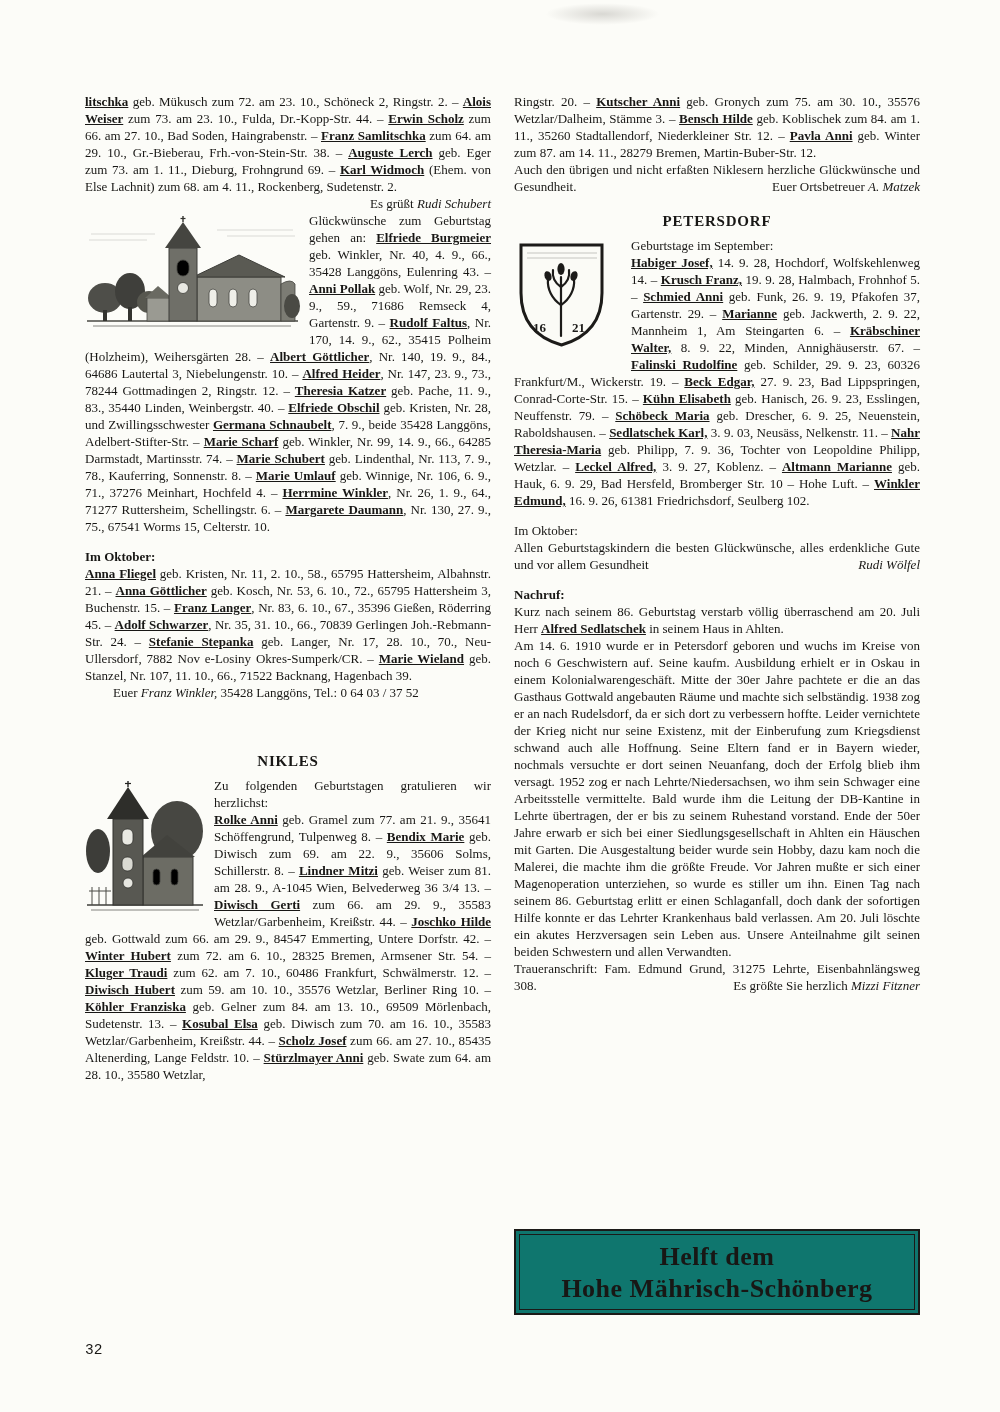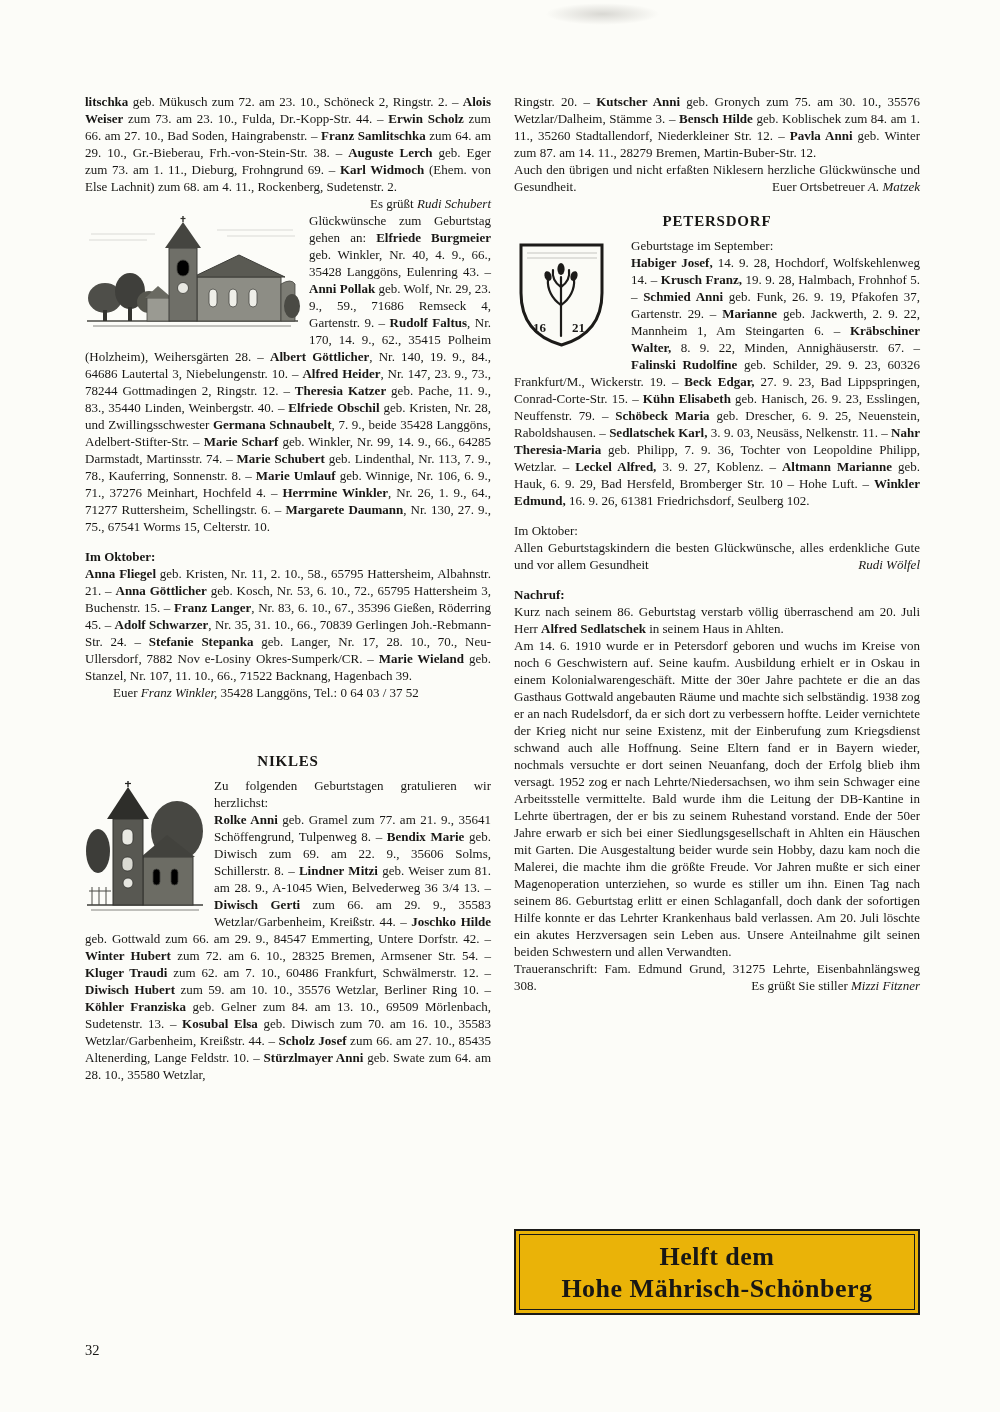--- a/index.html
+++ b/index.html
@@ -15,48 +15,48 @@
     background:radial-gradient(ellipse at center, rgba(125,122,115,0.28), rgba(125,122,115,0) 70%);
   }
   .col {
     position:absolute; top:93px; width:406px;
     font-size:13px; line-height:17px;
     hyphens:auto; -webkit-hyphens:auto;
   }
   .col-left  { left:85px; }
   .col-right { left:514px; }
   p.para { text-align:justify; }
-  .b { font-weight:bold; }
+  .b { font-weight:bold;text-decoration:underline; }
   .i { font-style:italic; }
   .sig { text-align:right; }
   .pull { margin-top:-17px; }
   .sec-title {
     font-size:15px; font-weight:bold; text-align:center; letter-spacing:0.8px;
     margin-top:26px; margin-bottom:7px;
   }
   .nikles-title { margin-top:52px; }
   .petersdorf-title { margin-top:18px; }
   section::after { content:""; display:block; clear:both; }
   .float-img { float:left; }
   .nu-church     { margin:2px 9px 3px 0; }
   .nikles-church { margin:2px 9px 2px 0; }
   .crest         { margin:2px 22px 4px 0; }
   .label-b { font-weight:bold; }
   .mt { margin-top:13px; }
   .contact-line { padding-left:28px; text-align:left; }
   .ad-box {
     position:absolute; left:514px; top:1229px; width:406px; height:86px;
-    border:2.5px solid #1b1a18; padding:3px; background:#eab308;
+    border:2.5px solid #1b1a18; padding:3px; background:#0f766e;
   }
   .ad-box-inner {
     width:100%; height:100%; border:1.2px solid #1b1a18;
     display:flex; flex-direction:column; align-items:center; justify-content:center; gap:1px;
   }
   .ad-line { font-weight:bold; font-size:26px; line-height:31px; letter-spacing:0.5px; }
-  .page-number { position:absolute; left:85px; top:1342px; font-size:14.5px; }
+  .page-number { position:absolute; left:85px; top:1342px; font-size:14.5px;font-family:Liberation Mono, monospace; }
   svg text { font-family:"Liberation Serif","DejaVu Serif",serif; }
 </style>
 </head>
 <body>
 
 <div class="smudge"></div>
 
 <div class="col col-left">
 
   <p class="para"><span class="b">litschka</span><span> geb. Mükusch zum 72. am 23. 10., Schöneck 2, Ringstr. 2. – </span><span class="b">Alois Weiser</span><span> zum 73. am 23. 10., Fulda, Dr.-Kopp-Str. 44. – </span><span class="b">Erwin Scholz</span><span> zum 66. am 27. 10., Bad Soden, Haingrabenstr. – </span><span class="b">Franz Samlitschka</span><span> zum 64. am 29. 10., Gr.-Bieberau, Frh.-von-Stein-Str. 38. – </span><span class="b">Auguste Lerch</span><span> geb. Eger zum 73. am 1. 11., Dieburg, Frohngrund 69. – </span><span class="b">Karl Widmoch</span><span> (Ehem. von Else Lachnit) zum 68. am 4. 11., Rockenberg, Sudetenstr. 2.</span></p>
@@ -175,21 +175,21 @@
     <p class="para mt">Im Oktober:</p>
     <p class="para">Allen Geburtstagskindern die besten Glückwünsche, alles erdenkliche Gute und vor allem Gesundheit</p>
     <p class="sig pull"><span class="i">Rudi Wölfel</span></p>
   </section>
 
   <section>
     <p class="para label-b mt">Nachruf:</p>
     <p class="para"><span>Kurz nach seinem 86. Geburtstag verstarb völlig überraschend am 20. Juli Herr </span><span class="b">Alfred Sedlatschek</span><span> in seinem Haus in Ahlten.</span></p>
     <p class="para"><span>Am 14. 6. 1910 wurde er in Petersdorf geboren und wuchs im Kreise von noch 6 Geschwistern auf. Seine kaufm. Ausbildung erhielt er in Oskau in einem Kolonialwarengeschäft. Mitte der 30er Jahre pachtete er die an das Gasthaus Gottwald angebauten Räume und machte sich selbständig. 1938 zog er an nach Rudelsdorf, da er sich dort zu verbessern hoffte. Leider vernichtete der Krieg nicht nur seine Existenz, mit der Einberufung zum Kriegsdienst schwand auch alle Hoffnung. Seine Eltern fand er in Bayern wieder, nochmals versuchte er dort seinen Neuanfang, doch der Erfolg blieb ihm versagt. 1952 zog er nach Lehrte/Niedersachsen, wo ihm sein Schwager eine Arbeitsstelle vermittelte. Bald wurde ihm die Leitung der DB-Kantine in Lehrte übertragen, der er bis zu seinem Ruhestand vorstand. Ende der 50er Jahre erwarb er sich bei einer Siedlungsgesellschaft in Ahlten ein Häuschen mit Garten. Die Ausgestaltung beider wurde sein Hobby, dazu kam noch die Malerei, die machte ihm die größte Freude. Vor Jahren mußte er sich einer Magenoperation unterziehen, so wurde es stiller um ihn. Einen Tag nach seinem 86. Geburtstag erlitt er einen Schlaganfall, doch dank der sofortigen Hilfe konnte er das Lehrter Krankenhaus bald verlassen. Am 20. Juli löschte ein akutes Herzversagen sein Leben aus. Unsere Anteilnahme gilt seinen beiden Schwestern und allen Verwandten.</span></p>
     <p class="para"><span>Traueranschrift: Fam. Edmund Grund, 31275 Lehrte, Eisenbahnlängsweg 308.</span></p>
-    <p class="sig pull"><span>Es grüßt Sie stiller </span><span class="i">Mizzi Fitzner</span></p>
+    <p class="sig pull"><span>Es größte Sie herzlich </span><span class="i">Mizzi Fitzner</span></p>
   </section>
 </div>
 
 <div class="ad-box">
   <div class="ad-box-inner">
     <div class="ad-line">Helft dem</div>
     <div class="ad-line">Hohe Mährisch-Schönberg</div>
   </div>
 </div>
 

